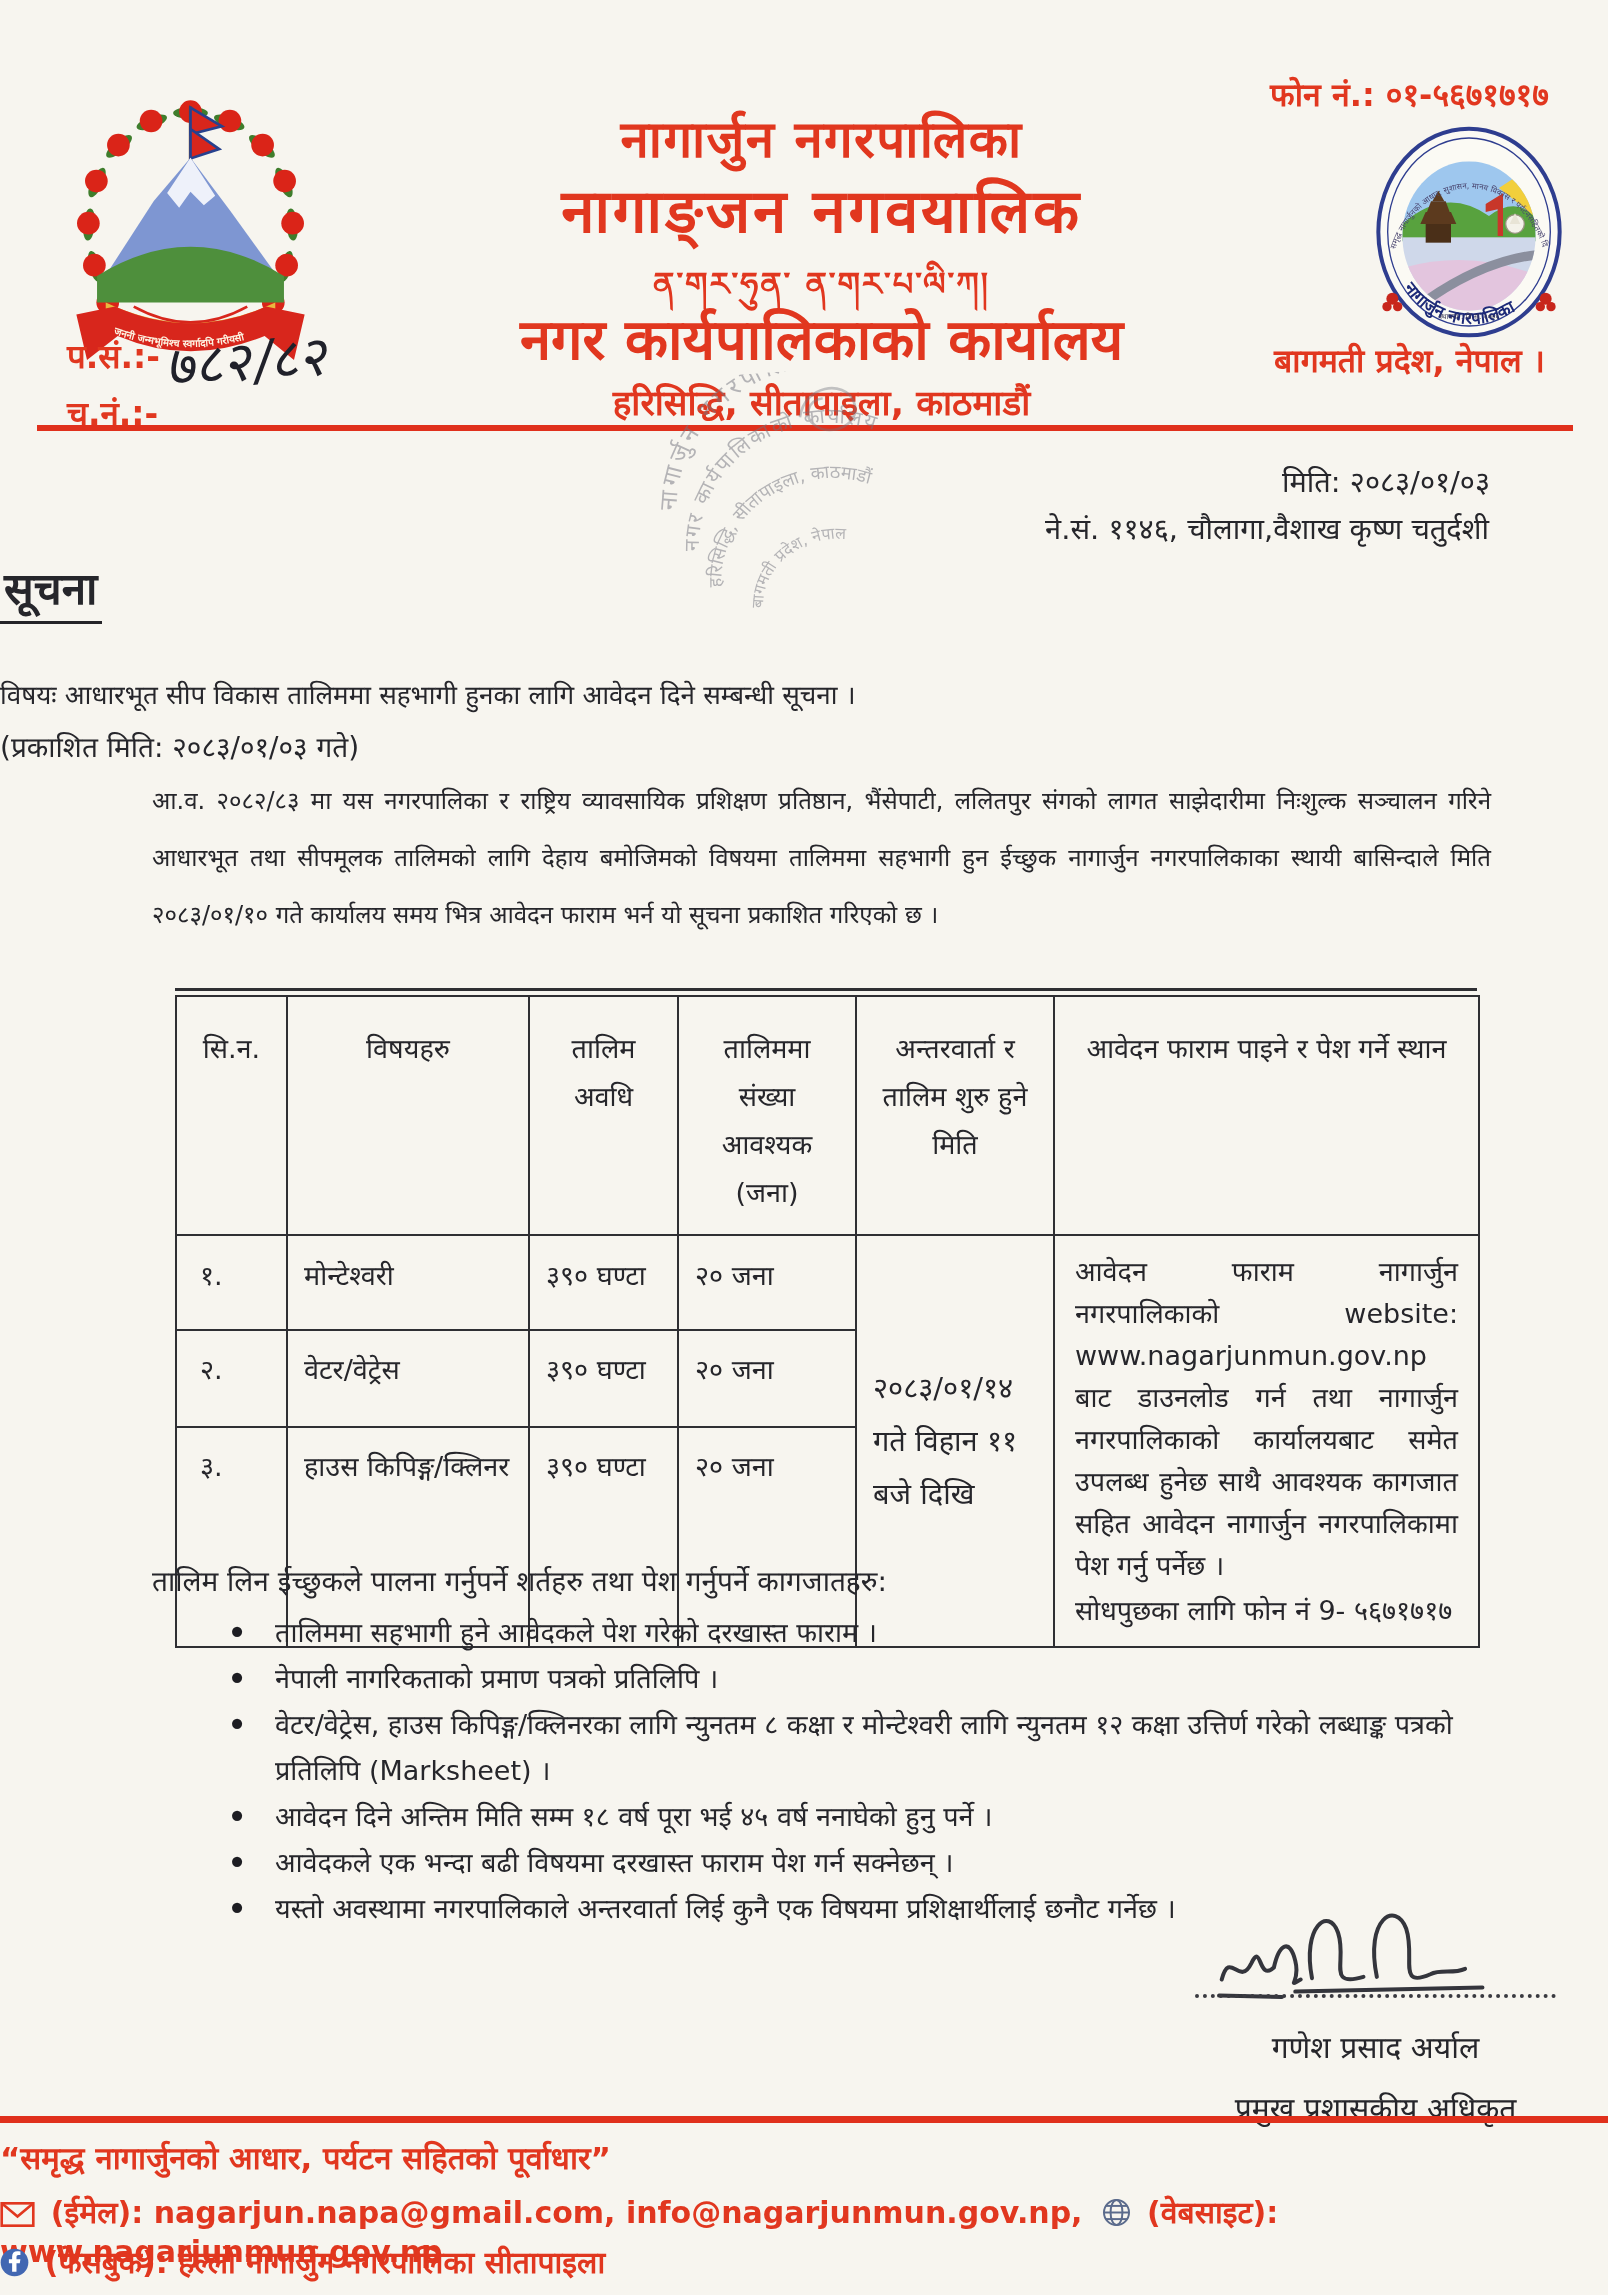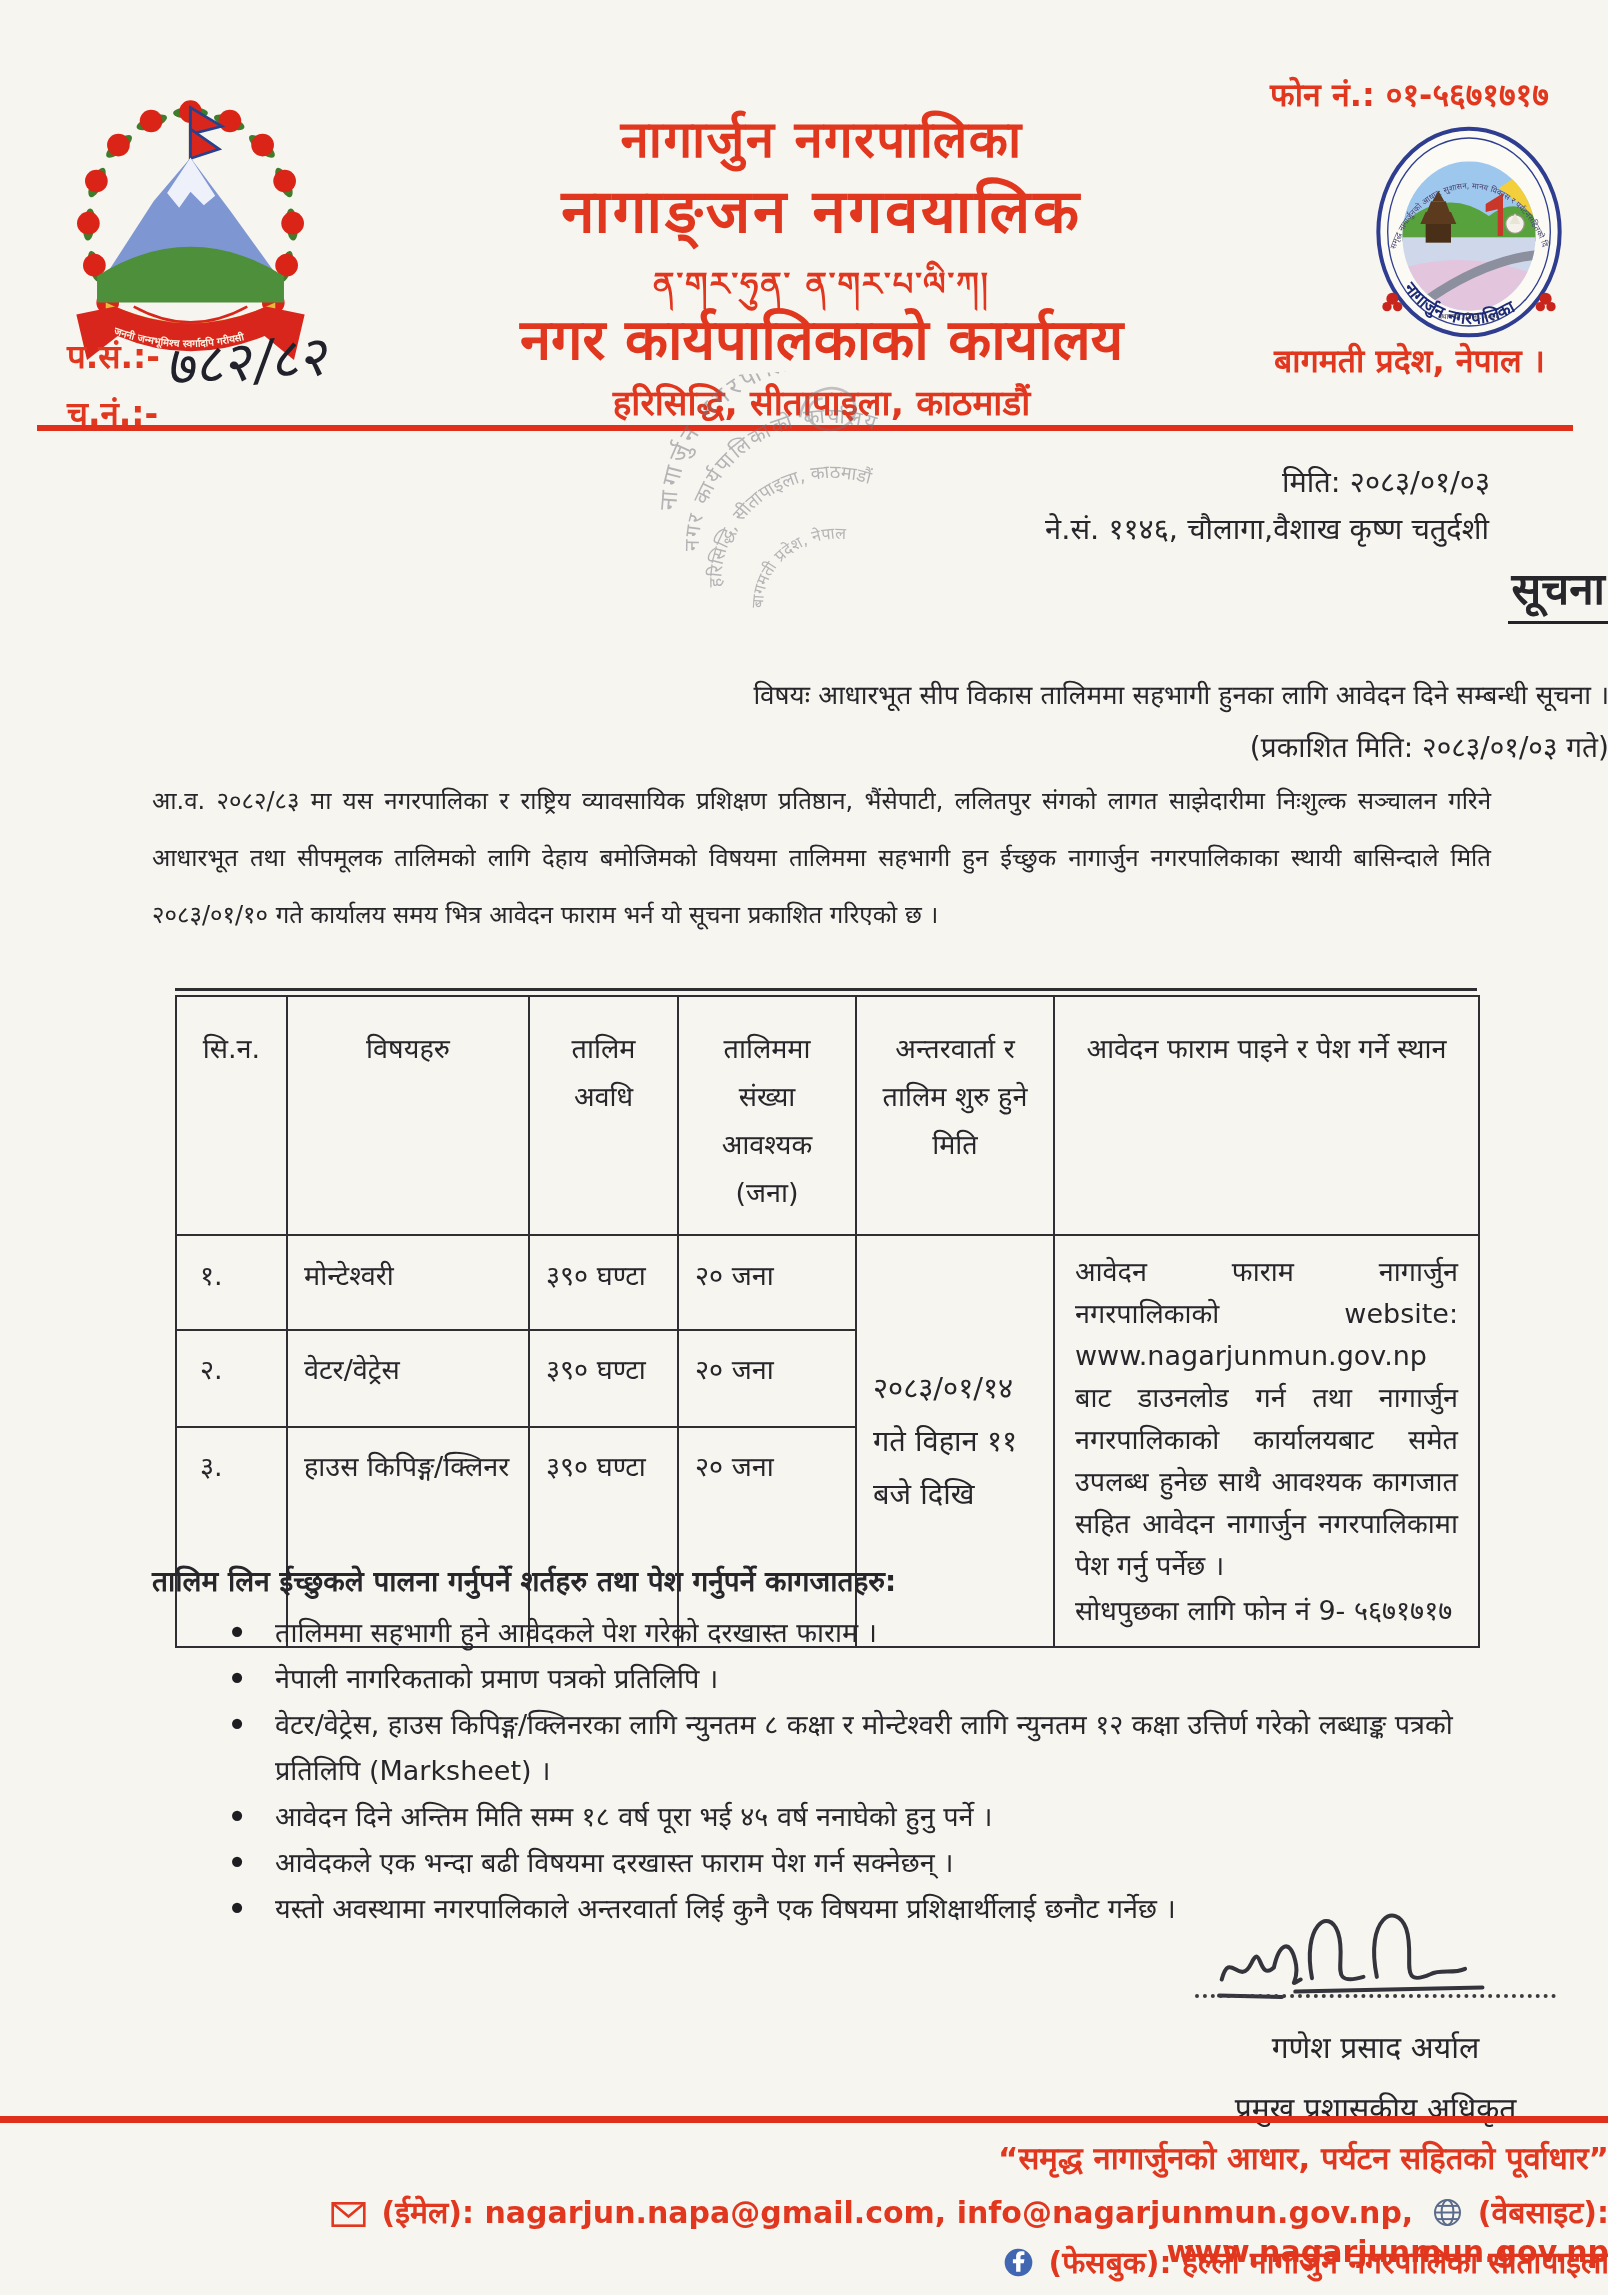--- a/index.html
+++ b/index.html
@@ -8,21 +8,21 @@
     position:relative;
     width:1609px;height:2295px;
     margin:0 auto;
     background:#f7f5ef;
     font-family:"DejaVu Sans","Liberation Sans",sans-serif;
     color:#26262b;
     overflow:hidden;
   }
   .red{color:#e1371f;}
   .abs{position:absolute;}
-  .ctr{left:0;width:1609px;text-align:right;}
+  .ctr{left:0;width:1609px;text-align:left;}
 
   
   .hdr-line1{top:102px;font-size:51px;font-weight:bold;letter-spacing:1.3px;}
   .hdr-line2{top:168px;font-size:60px;font-weight:bold;letter-spacing:2.7px;}
   .hdr-line3{top:248px;font-size:32px;font-weight:bold;letter-spacing:2px;}
   .hdr-line4{top:299px;font-size:56px;font-weight:bold;}
   .hdr-line5{top:378px;font-size:35px;font-weight:bold;}
   .hdr-line1,.hdr-line2,.hdr-line3,.hdr-line4,.hdr-line5{left:414px;width:815px;text-align:center;}
 
   .phone-line{left:1229px;top:72px;width:361px;text-align:center;font-size:32px;font-weight:bold;}
@@ -61,21 +61,21 @@
   .doc-table th{text-align:center;height:138px;line-height:48px;padding-top:28px;}
   .doc-table td.sn{padding-left:23px;}
   .doc-table tr.r1 td{height:49px;}
   .doc-table tr.r2 td{height:52px;}
   .doc-table tr.r3 td{height:164px;}
   .doc-table td.interview{vertical-align:middle;line-height:53px;font-size:29px;}
   .doc-table td.place{vertical-align:top;line-height:42px;text-align:justify;padding:14.7px 20px;}
   .doc-table td.place p{margin:0;}
   .doc-table td.place p.inquiry{margin-top:2.7px;text-align:left;}
 
-  .cond-heading{left:152px;top:1561px;font-size:28px;width:1336px;font-weight:bold;}
+  .cond-heading{left:152px;top:1561px;font-size:28px;width:1336px;}
   .cond-list{left:224px;top:1610px;width:1272px;list-style:none;margin:0;padding:0;
     font-size:27px;line-height:46px;}
   .cond-list li{position:relative;padding-left:51px;}
   .cond-list li::before{content:"•";position:absolute;left:2.7px;top:0;font-size:35px;color:#1d1d22;}
 
   .sig-block{left:1175px;top:1902px;width:401px;text-align:center;}
   .sig-art{position:relative;height:107px;}
   .sig-dotline{width:361px;margin:0 auto;border-bottom:4.7px dotted #3a3a40;height:0;}
   .sig-svg{position:absolute;left:20px;top:-8px;}
   .sig-name{font-size:30px;margin-top:17.4px;}

